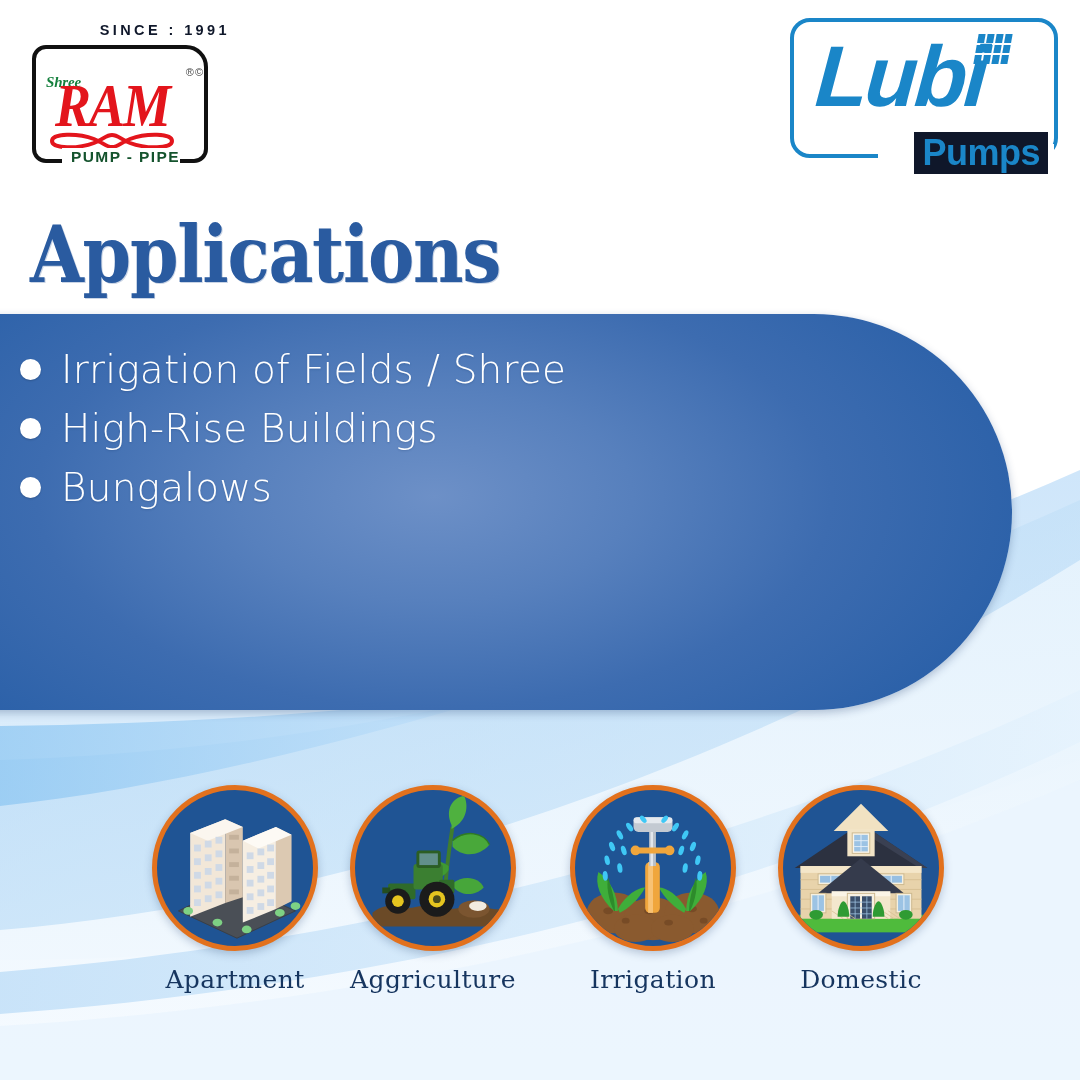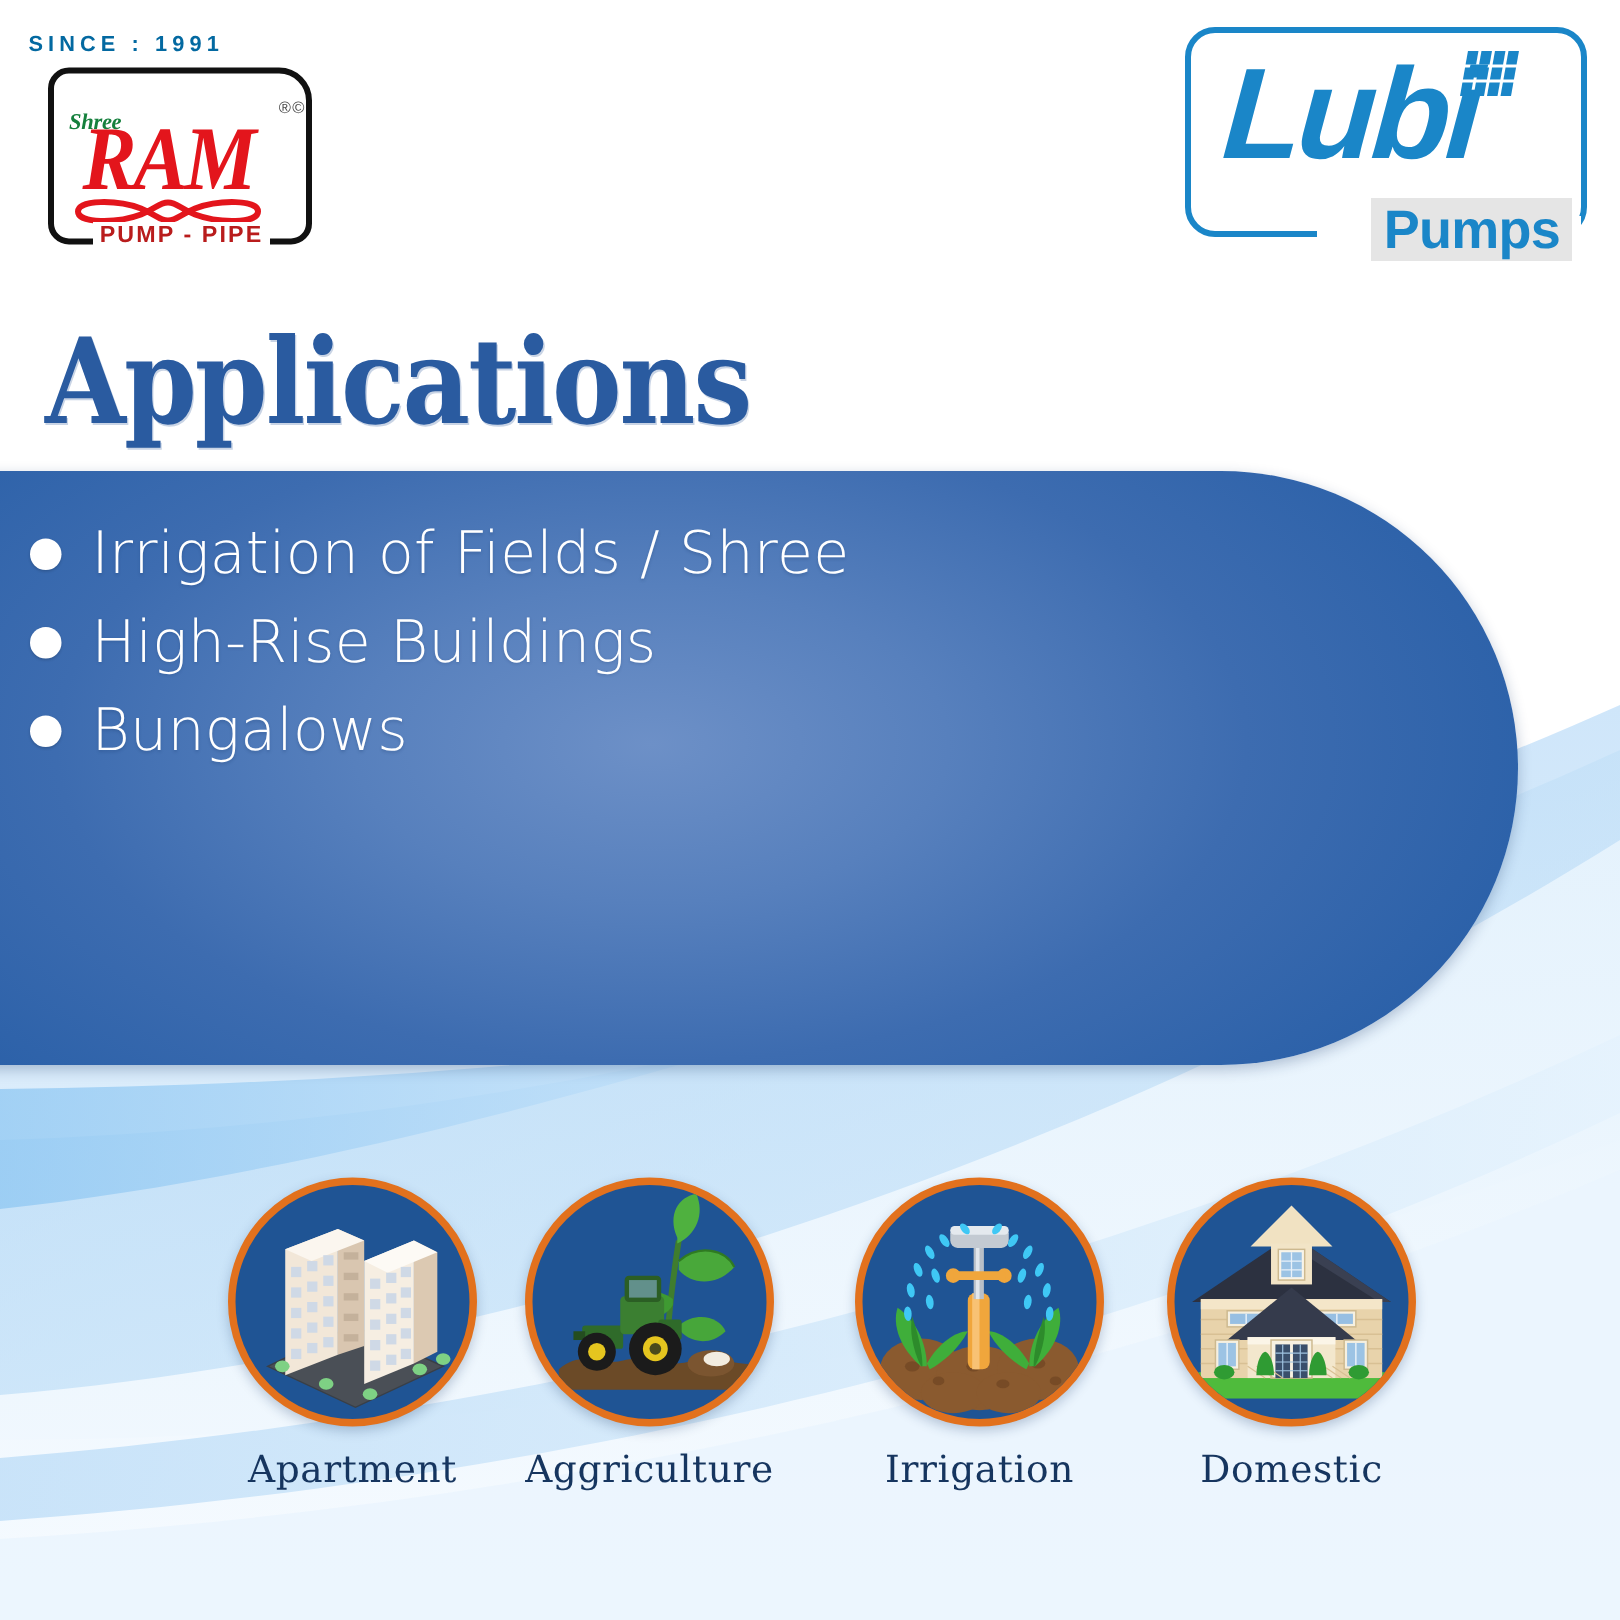--- a/index.html
+++ b/index.html
@@ -25,24 +25,24 @@
     width:1080px; height:1080px;
     pointer-events:none;
   }
 
   
   #ram-logo {
     position:absolute; left:18px; top:22px;
     width:200px; height:146px;
   }
   #ram-since {
-    position:absolute; top:0; left:1px; width:200px;
-    text-align:left;
+    position:absolute; top:0; left:12px; width:200px;
+    text-align:right;
     font-size:14.5px; font-weight:bold; letter-spacing:3.4px;
-    color:#0369a1;
+    color:#0f172a;
     font-family:"Liberation Sans", sans-serif;
   }
   #ram-box {
     position:absolute; left:14px; top:23px;
     width:176px; height:118px;
     border:4px solid #111111;
     border-radius:14px 22px 14px 14px;
   }
   #ram-shree {
     position:absolute; left:28px; top:52px;
@@ -64,23 +64,23 @@
   #ram-rc {
     position:absolute; right:14px; top:44px;
     font-size:11px; color:#4a4a4a; letter-spacing:1px;
   }
   #ram-swirl {
     position:absolute; left:30px; top:108px;
     width:128px; height:22px;
   }
   #ram-pump-wrap{
     position:absolute; left:44px; top:126px; width:118px;
-    text-align:center; background:#ffffff;
+    text-align:right; background:#ffffff;
     font-size:15.5px; font-weight:bold; letter-spacing:1.4px;
-    color:#b91c1c;
+    color:#14532d;
   }
 
   
   #lubi-logo {
     position:absolute; right:22px; top:18px;
     width:268px; height:150px;
   }
   #lubi-frame {
     position:absolute; left:0; top:0; width:268px; height:140px;
     border:4px solid #1a86c8;
@@ -107,21 +107,21 @@
     grid-template-columns:repeat(4,1fr);
     grid-template-rows:repeat(3,1fr);
     gap:2px;
     transform:skewX(-10deg);
   }
   #lubi-dots span { background:#1a86c8; display:block; }
   #lubi-pumps {
     position:absolute; right:10px; bottom:-6px;
     font-size:36px; font-weight:bold;
     color:#1a86c8;
-    background:#e5e5e5;
+    background:#0f172a;
     padding:0 8px;
     letter-spacing:-.5px;
     font-family:"Liberation Sans", sans-serif;
   }
 
   
   #page-title {
     position:absolute; left:30px; top:212px;
     font-size:79px;
     font-weight:bold;

